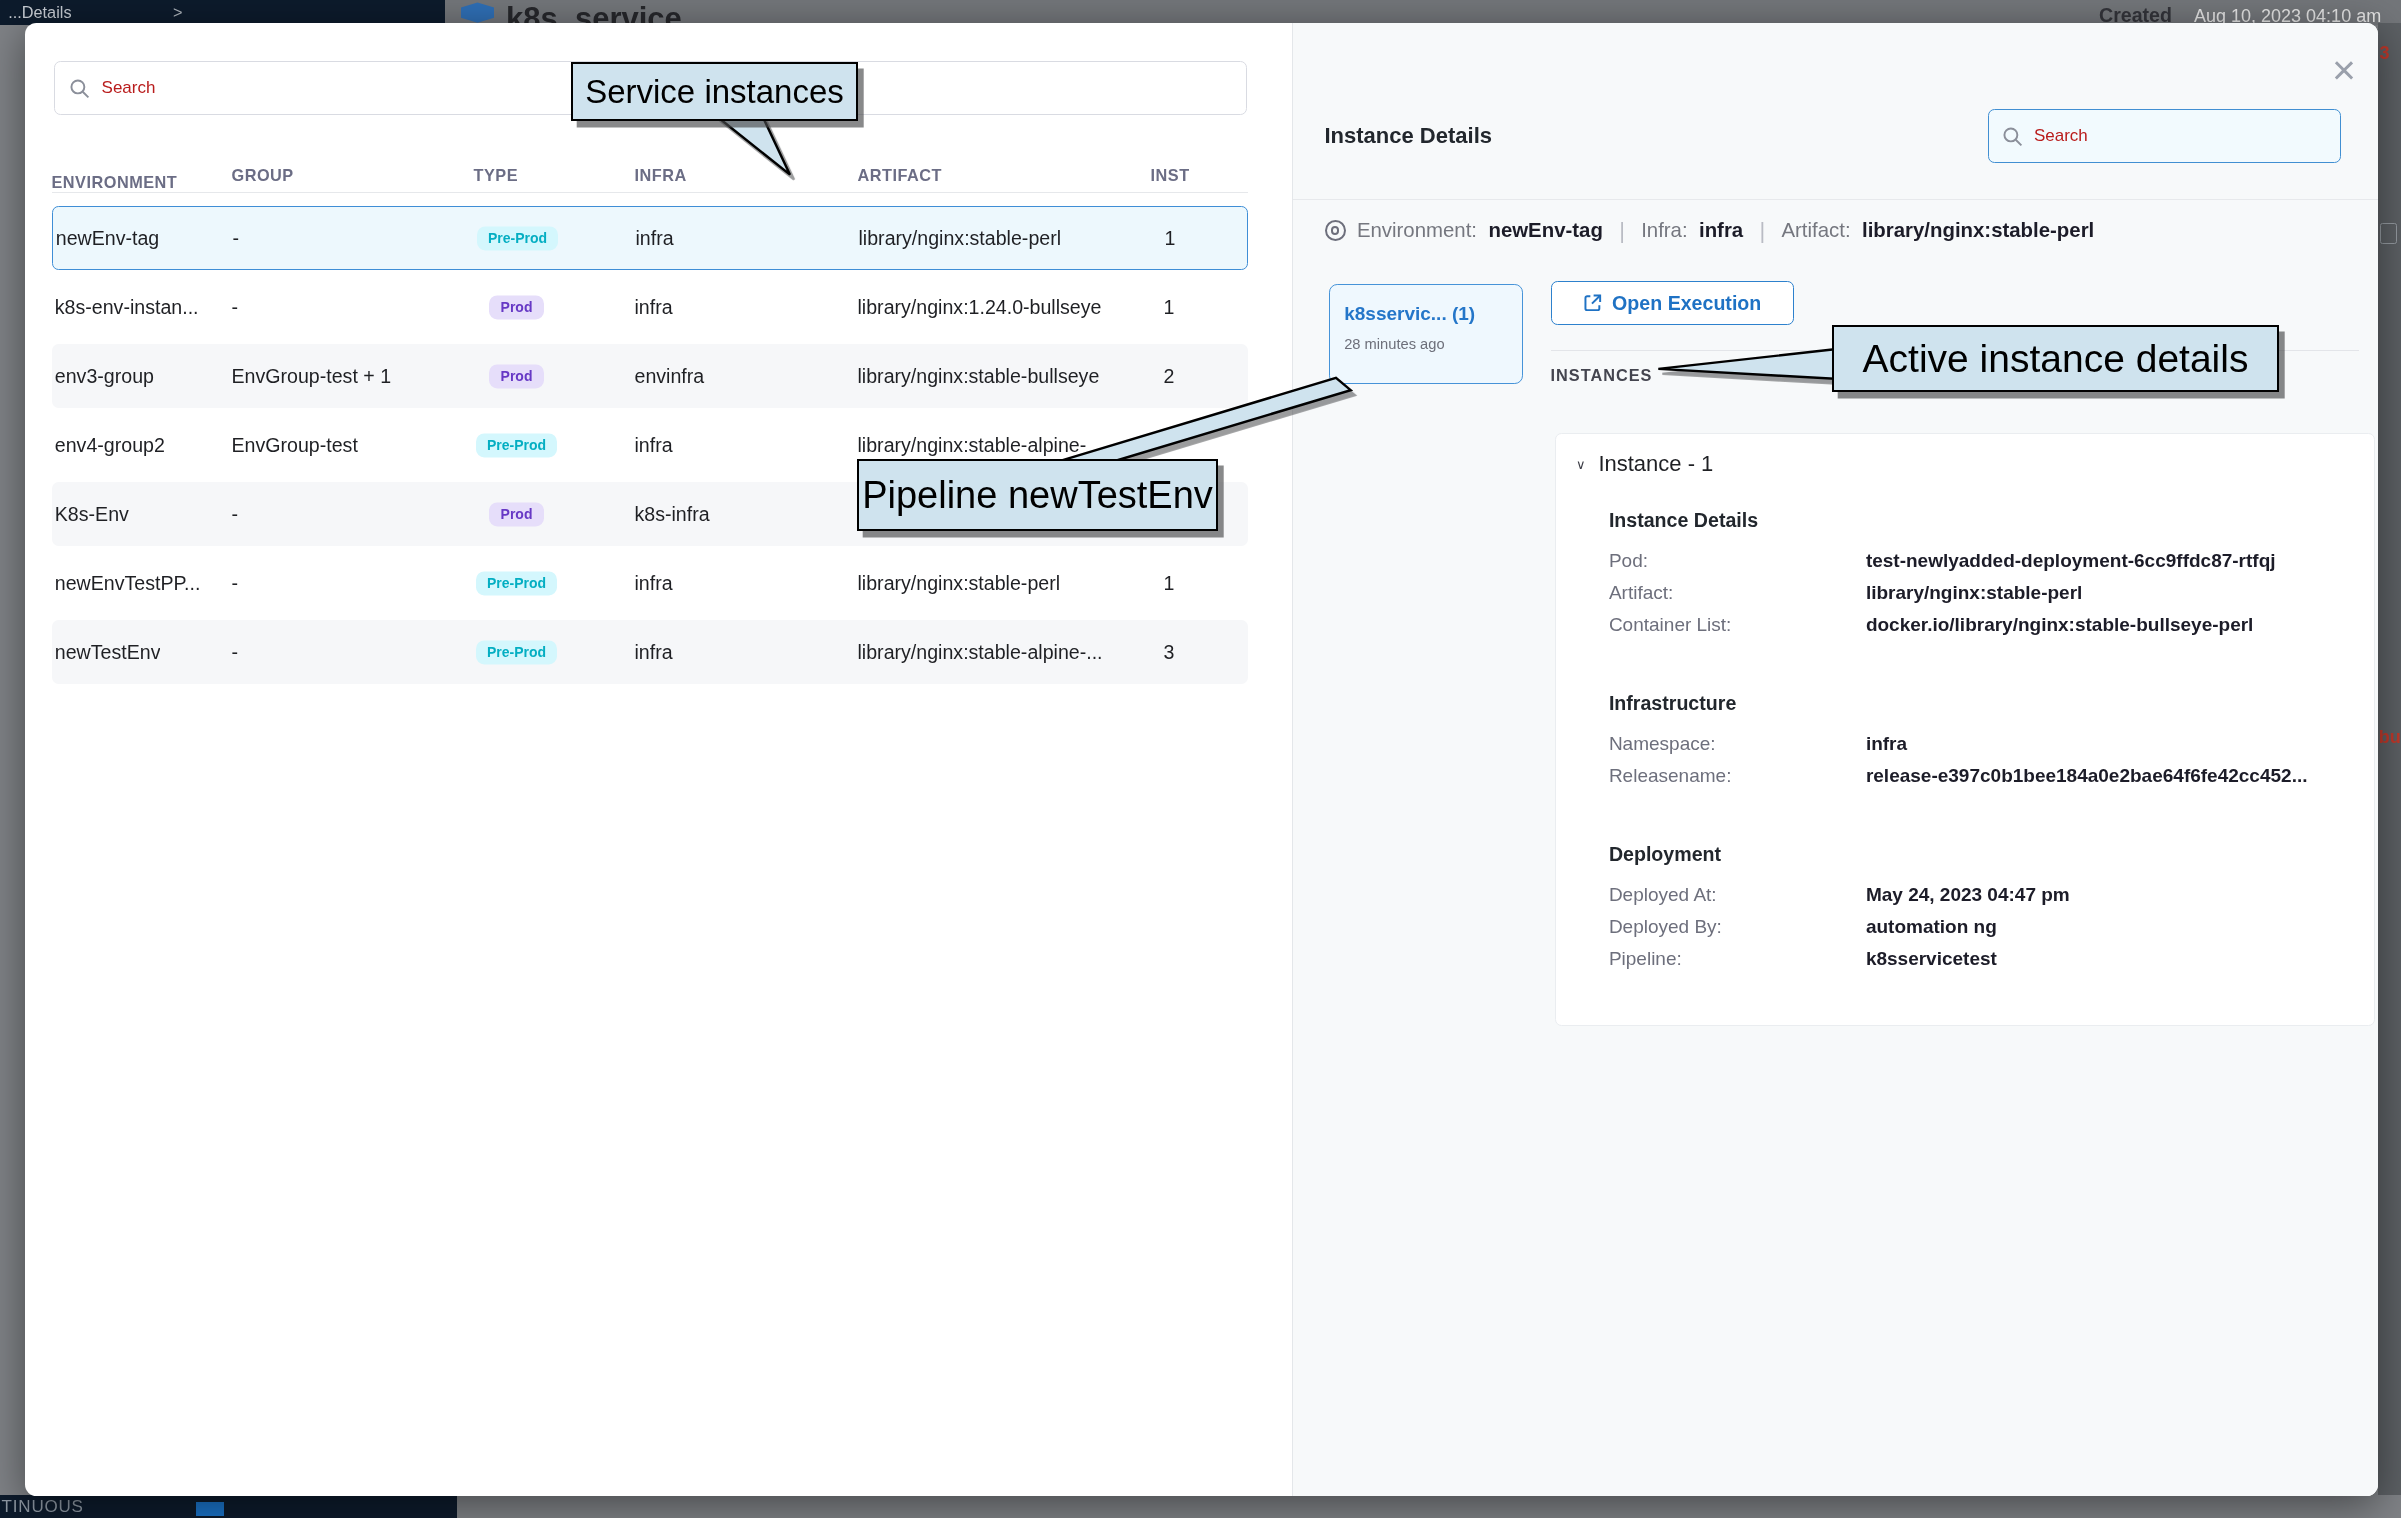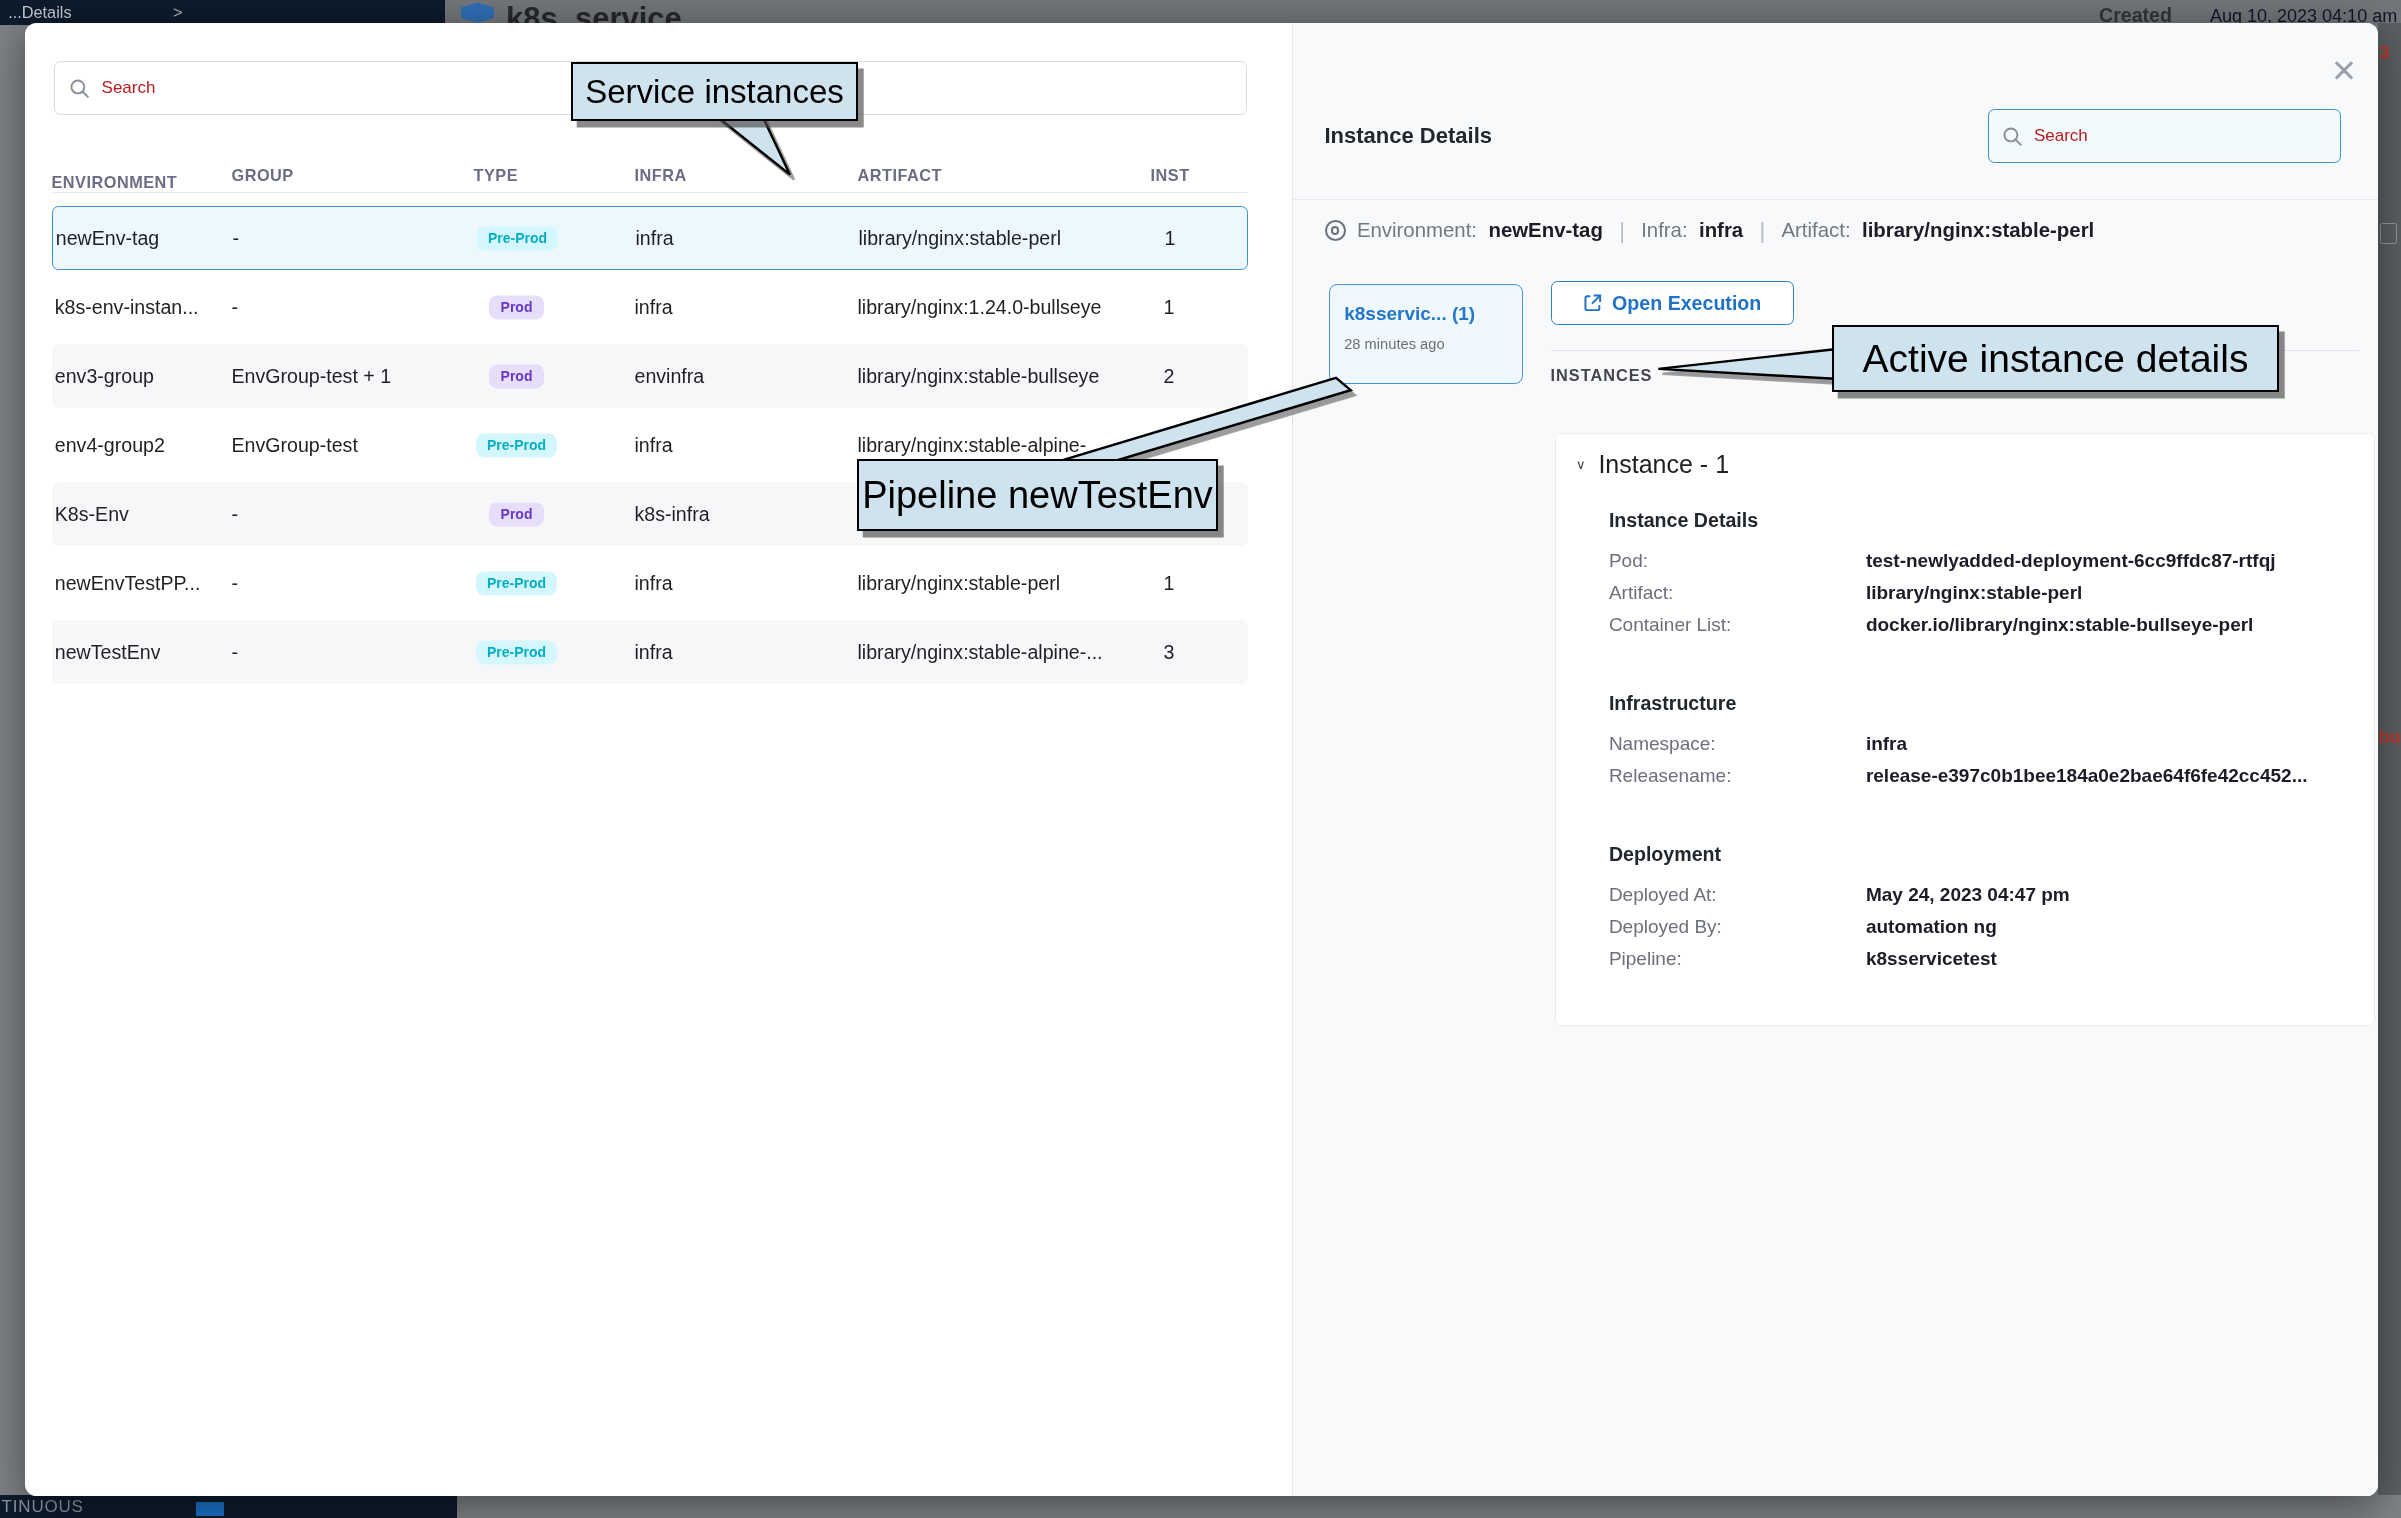--- a/index.html
+++ b/index.html
@@ -9,21 +9,21 @@
 
   
   #top-strip{left:0;top:0;width:2401px;height:24.5px;background:#73767a;overflow:hidden;}
   #top-nav-dark{left:0;top:0;width:445px;height:24.5px;background:#0d1b2c;}
   #nav-crumb{left:8.2px;top:3.3px;color:#c7ccd3;font-size:16.3px;}
   #nav-arrow{left:173px;top:3.3px;color:#aeb4bb;font-size:16.3px;}
   #page-title-icon{left:461px;top:2.4px;width:33px;height:20.4px;background:#2f6fb5;
     clip-path:polygon(50% 0,100% 25%,100% 75%,50% 100%,0 75%,0 25%);}
   #page-title{left:506px;top:0.8px;font-size:31px;font-weight:bold;color:#26272b;white-space:nowrap;}
   #created-label{left:2099px;top:4.1px;font-size:19.6px;font-weight:bold;color:#33343a;}
-  #created-value{left:2194px;top:5.7px;font-size:18px;color:#0f172a;white-space:nowrap;margin-left:16px;}
+  #created-value{left:2194px;top:5.7px;font-size:18px;color:#e5e5e5;white-space:nowrap;}
 
   #right-strip{left:2378px;top:23px;width:24px;height:1473px;background:#5c6064;overflow:hidden;}
   .edge-frag{position:absolute;color:#c0392b;font-weight:bold;font-size:18px;}
   #edge-square{position:absolute;left:2.4px;top:200px;width:17px;height:21px;border:0.8px solid #959ba1;border-radius:2.4px;}
 
   #bottom-strip{left:0;top:1495px;width:2401px;height:23px;background:#7f8286;overflow:hidden;padding-left:28px;}
   #bottom-nav-dark{position:absolute;left:0;top:0;width:457px;height:23px;background:#0d1b2c;}
   #bottom-left-text{position:absolute;left:1.6px;top:2.4px;color:#8f99a4;font-size:17px;letter-spacing:0.8px;}
   #bottom-blue-chip{position:absolute;left:196px;top:6.5px;width:28px;height:14.7px;background:#1a73c8;}
 
@@ -77,21 +77,21 @@
   #open-exec{left:1526px;top:258px;width:243px;height:44px;background:#fff;border:1.6px solid #2d81cd;border-radius:6.5px;
     display:flex;align-items:center;justify-content:center;gap:9.8px;cursor:pointer;}
   #open-exec span{font-size:19.6px;font-weight:bold;color:#1f72c4;}
   #rp-divider2{left:1526px;top:327px;width:808px;height:0.8px;background:#e3e5e9;}
   #instances-label{left:1526px;top:343px;font-size:16.3px;font-weight:bold;color:#44454f;letter-spacing:1px;}
 
   #instances-card{left:1530px;top:410px;width:820px;height:593px;background:#ffffff;border:0.8px solid #eaedf0;border-radius:6.5px;
     padding:16.3px 0 0 20.4px;overflow:hidden;}
   #accordion-row{display:flex;align-items:center;gap:13px;cursor:pointer;height:28px;}
   #accordion-row .chev{color:#3c3d46;}
-  #accordion-label{font-size:25px;color:#1f2024;}
+  #accordion-label{font-size:22px;color:#1f2024;}
   #sections{margin:31px 0 0 33px;}
   .section{margin-bottom:51px;}
   .section-title{font-size:19.6px;font-weight:bold;color:#22272d;margin-bottom:13px;}
   .field{display:flex;height:32px;align-items:center;}
   .field .flabel{width:257px;flex:0 0 auto;font-size:19px;color:#6d6f7c;}
   .field .fvalue{font-size:19px;font-weight:bold;color:#1c1c28;white-space:nowrap;}
 
   
   .callout{position:absolute;background:#cfe3ee;border:2.4px solid #000;display:flex;align-items:center;justify-content:center;
     box-shadow:5.7px 6.5px 0 rgba(72,74,76,.65);z-index:61;color:#000;white-space:nowrap;}

